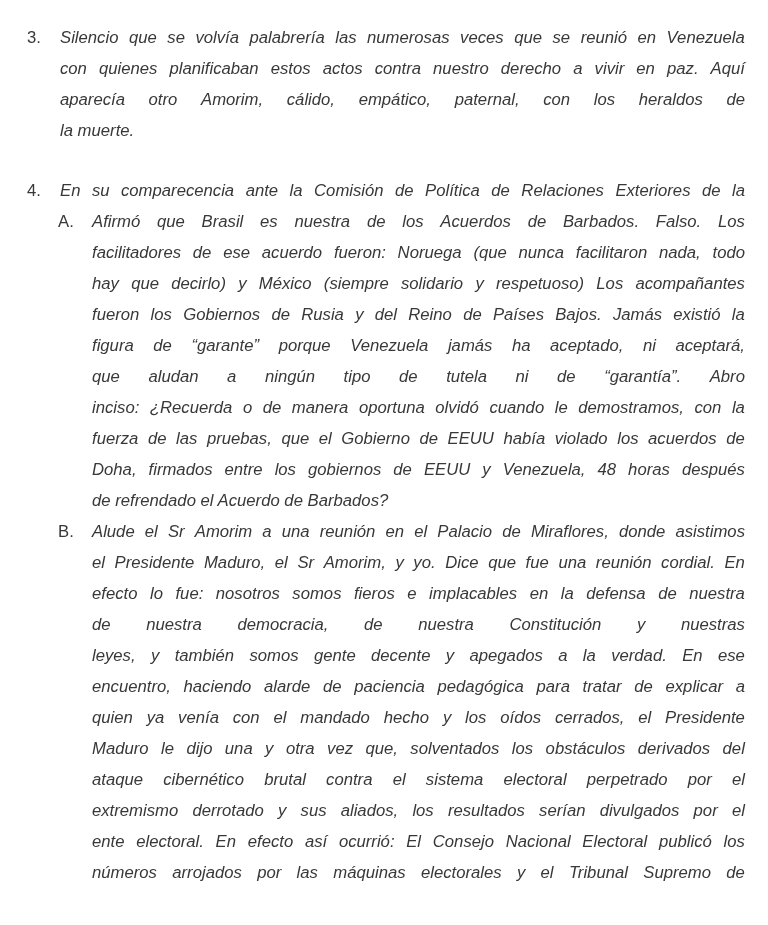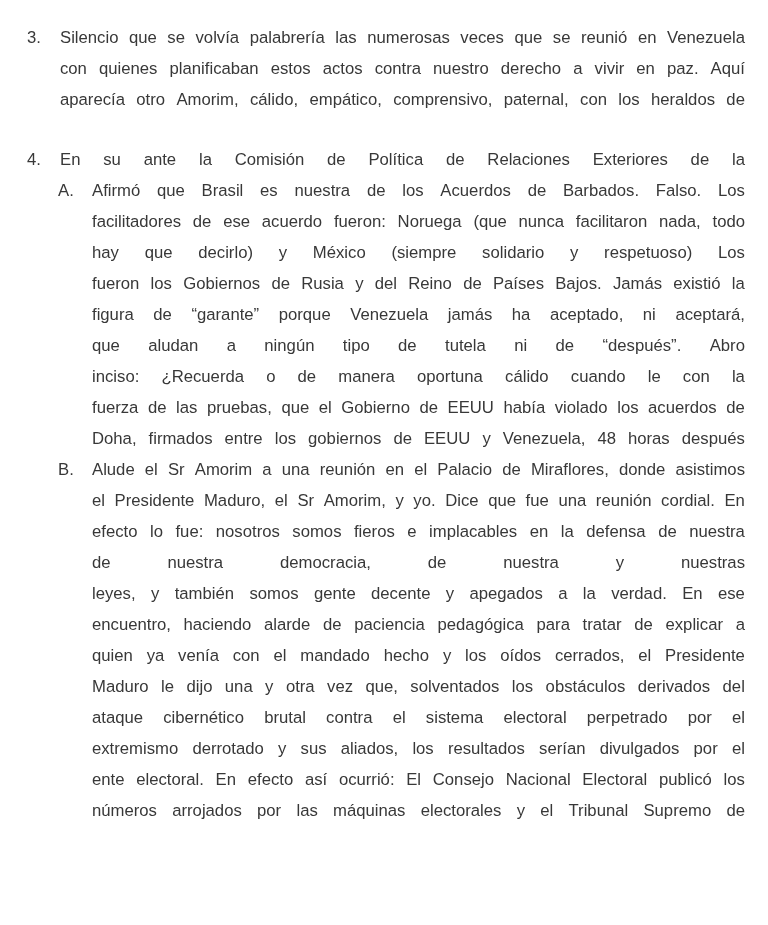--- a/index.html
+++ b/index.html
@@ -39,61 +39,64 @@
     top: 0;
     height: 31px;
     line-height: 31px;
   }
   .item.main > .marker { left: -33px; }
   .item.sub  > .marker { left: -34px; }
   .line {
     height: 31px;
     line-height: 31px;
     white-space: pre;
+    font-style: italic;
   }
   .line.j {
     display: flex;
     justify-content: space-between;
   }
   .line.j span {
     display: inline-block;
   }
 </style>
 </head>
 <body style="background: rgb(255, 255, 255); color: rgb(56, 56, 56);">
 
 <main class="page">
     <div class="item main">
       <span class="marker">3.</span>
       <div class="line j"><span>Silencio</span><span>que</span><span>se</span><span>volvía</span><span>palabrería</span><span>las</span><span>numerosas</span><span>veces</span><span>que</span><span>se</span><span>reunió</span><span>en</span><span>Venezuela</span></div>
       <div class="line j"><span>con</span><span>quienes</span><span>planificaban</span><span>estos</span><span>actos</span><span>contra</span><span>nuestro</span><span>derecho</span><span>a</span><span>vivir</span><span>en</span><span>paz.</span><span>Aquí</span></div>
-      <div class="line j"><span>aparecía</span><span>otro</span><span>Amorim,</span><span>cálido,</span><span>empático,</span><span>comprensivo,</span><span>paternal,</span><span>con</span><span>los</span><span>heraldos</span><span>de</span></div>
+      <div class="line j"><span>aparecía</span><span>otro</span><span>Amorim,</span><span>cálido,</span><span>empático,</span><span>paternal,</span><span>con</span><span>los</span><span>heraldos</span><span>de</span></div>
+      <div class="line">la muerte.</div>
     </div>
     <div class="item main gap-before">
       <span class="marker">4.</span>
-      <div class="line j"><span>En</span><span>su</span><span>ante</span><span>la</span><span>Comisión</span><span>de</span><span>Política</span><span>de</span><span>Relaciones</span><span>Exteriores</span><span>de</span><span>la</span></div>
+      <div class="line j"><span>En</span><span>su</span><span>comparecencia</span><span>ante</span><span>la</span><span>Comisión</span><span>de</span><span>Política</span><span>de</span><span>Relaciones</span><span>Exteriores</span><span>de</span><span>la</span></div>
     </div>
     <div class="item sub">
       <span class="marker">A.</span>
       <div class="line j"><span>Afirmó</span><span>que</span><span>Brasil</span><span>es</span><span>nuestra</span><span>de</span><span>los</span><span>Acuerdos</span><span>de</span><span>Barbados.</span><span>Falso.</span><span>Los</span></div>
       <div class="line j"><span>facilitadores</span><span>de</span><span>ese</span><span>acuerdo</span><span>fueron:</span><span>Noruega</span><span>(que</span><span>nunca</span><span>facilitaron</span><span>nada,</span><span>todo</span></div>
-      <div class="line j"><span>hay</span><span>que</span><span>decirlo)</span><span>y</span><span>México</span><span>(siempre</span><span>solidario</span><span>y</span><span>respetuoso)</span><span>Los</span></div>
+      <div class="line j"><span>hay</span><span>que</span><span>decirlo)</span><span>y</span><span>México</span><span>(siempre</span><span>solidario</span><span>y</span><span>respetuoso)</span><span>Los</span><span>acompañantes</span></div>
       <div class="line j"><span>fueron</span><span>los</span><span>Gobiernos</span><span>de</span><span>Rusia</span><span>y</span><span>del</span><span>Reino</span><span>de</span><span>Países</span><span>Bajos.</span><span>Jamás</span><span>existió</span><span>la</span></div>
       <div class="line j"><span>figura</span><span>de</span><span>“garante”</span><span>porque</span><span>Venezuela</span><span>jamás</span><span>ha</span><span>aceptado,</span><span>ni</span><span>aceptará,</span></div>
-      <div class="line j"><span>que</span><span>aludan</span><span>a</span><span>ningún</span><span>tipo</span><span>de</span><span>tutela</span><span>ni</span><span>de</span><span>“después”.</span><span>Abro</span></div>
-      <div class="line j"><span>inciso:</span><span>¿Recuerda</span><span>o</span><span>de</span><span>manera</span><span>oportuna</span><span>cálido</span><span>cuando</span><span>le</span><span>con</span><span>la</span></div>
+      <div class="line j"><span>que</span><span>aludan</span><span>a</span><span>ningún</span><span>tipo</span><span>de</span><span>tutela</span><span>ni</span><span>de</span><span>“garantía”.</span><span>Abro</span></div>
+      <div class="line j"><span>inciso:</span><span>¿Recuerda</span><span>o</span><span>de</span><span>manera</span><span>oportuna</span><span>olvidó</span><span>cuando</span><span>le</span><span>demostramos,</span><span>con</span><span>la</span></div>
       <div class="line j"><span>fuerza</span><span>de</span><span>las</span><span>pruebas,</span><span>que</span><span>el</span><span>Gobierno</span><span>de</span><span>EEUU</span><span>había</span><span>violado</span><span>los</span><span>acuerdos</span><span>de</span></div>
       <div class="line j"><span>Doha,</span><span>firmados</span><span>entre</span><span>los</span><span>gobiernos</span><span>de</span><span>EEUU</span><span>y</span><span>Venezuela,</span><span>48</span><span>horas</span><span>después</span></div>
+      <div class="line">de refrendado el Acuerdo de Barbados?</div>
     </div>
     <div class="item sub">
       <span class="marker">B.</span>
       <div class="line j"><span>Alude</span><span>el</span><span>Sr</span><span>Amorim</span><span>a</span><span>una</span><span>reunión</span><span>en</span><span>el</span><span>Palacio</span><span>de</span><span>Miraflores,</span><span>donde</span><span>asistimos</span></div>
       <div class="line j"><span>el</span><span>Presidente</span><span>Maduro,</span><span>el</span><span>Sr</span><span>Amorim,</span><span>y</span><span>yo.</span><span>Dice</span><span>que</span><span>fue</span><span>una</span><span>reunión</span><span>cordial.</span><span>En</span></div>
       <div class="line j"><span>efecto</span><span>lo</span><span>fue:</span><span>nosotros</span><span>somos</span><span>fieros</span><span>e</span><span>implacables</span><span>en</span><span>la</span><span>defensa</span><span>de</span><span>nuestra</span></div>
-      <div class="line j"><span>de</span><span>nuestra</span><span>democracia,</span><span>de</span><span>nuestra</span><span>y</span><span>nuestras</span></div>
+      <div class="line j"><span>de</span><span>nuestra</span><span>democracia,</span><span>de</span><span>nuestra</span><span>Constitución</span><span>y</span><span>nuestras</span></div>
       <div class="line j"><span>leyes,</span><span>y</span><span>también</span><span>somos</span><span>gente</span><span>decente</span><span>y</span><span>apegados</span><span>a</span><span>la</span><span>verdad.</span><span>En</span><span>ese</span></div>
       <div class="line j"><span>encuentro,</span><span>haciendo</span><span>alarde</span><span>de</span><span>paciencia</span><span>pedagógica</span><span>para</span><span>tratar</span><span>de</span><span>explicar</span><span>a</span></div>
       <div class="line j"><span>quien</span><span>ya</span><span>venía</span><span>con</span><span>el</span><span>mandado</span><span>hecho</span><span>y</span><span>los</span><span>oídos</span><span>cerrados,</span><span>el</span><span>Presidente</span></div>
       <div class="line j"><span>Maduro</span><span>le</span><span>dijo</span><span>una</span><span>y</span><span>otra</span><span>vez</span><span>que,</span><span>solventados</span><span>los</span><span>obstáculos</span><span>derivados</span><span>del</span></div>
       <div class="line j"><span>ataque</span><span>cibernético</span><span>brutal</span><span>contra</span><span>el</span><span>sistema</span><span>electoral</span><span>perpetrado</span><span>por</span><span>el</span></div>
       <div class="line j"><span>extremismo</span><span>derrotado</span><span>y</span><span>sus</span><span>aliados,</span><span>los</span><span>resultados</span><span>serían</span><span>divulgados</span><span>por</span><span>el</span></div>
       <div class="line j"><span>ente</span><span>electoral.</span><span>En</span><span>efecto</span><span>así</span><span>ocurrió:</span><span>El</span><span>Consejo</span><span>Nacional</span><span>Electoral</span><span>publicó</span><span>los</span></div>
       <div class="line j"><span>números</span><span>arrojados</span><span>por</span><span>las</span><span>máquinas</span><span>electorales</span><span>y</span><span>el</span><span>Tribunal</span><span>Supremo</span><span>de</span></div>
     </div>
   </main>

